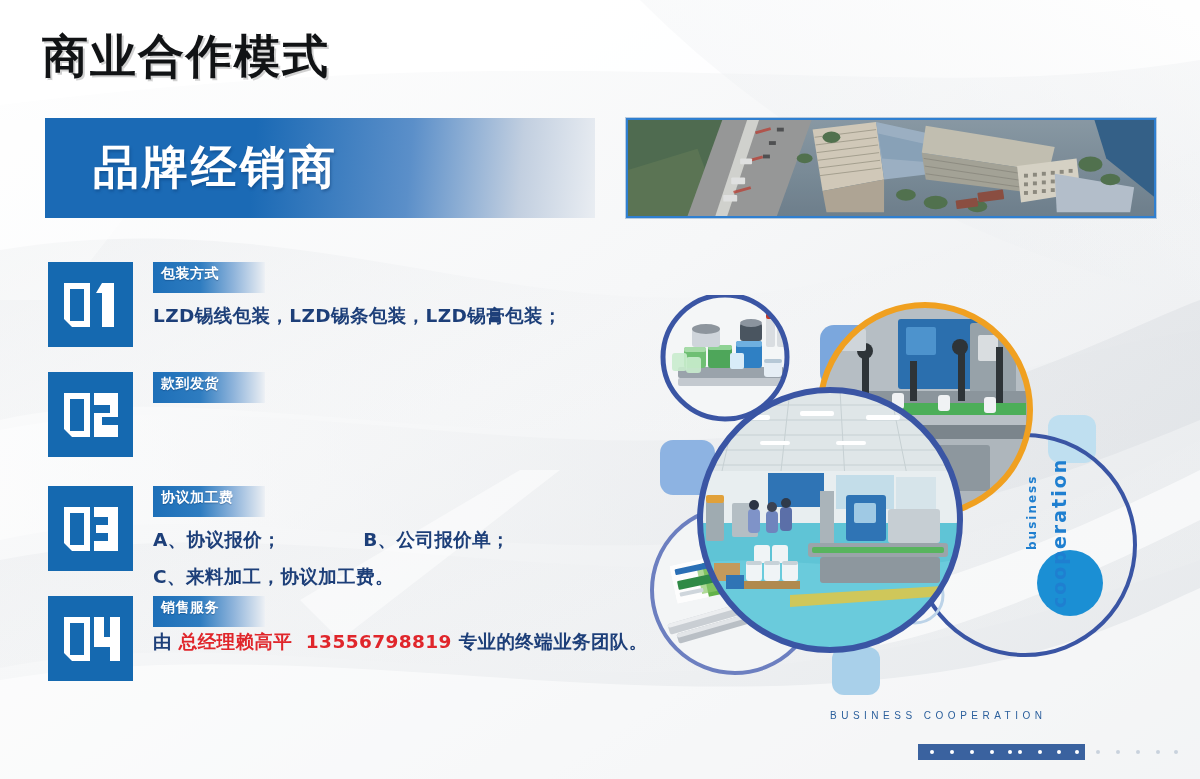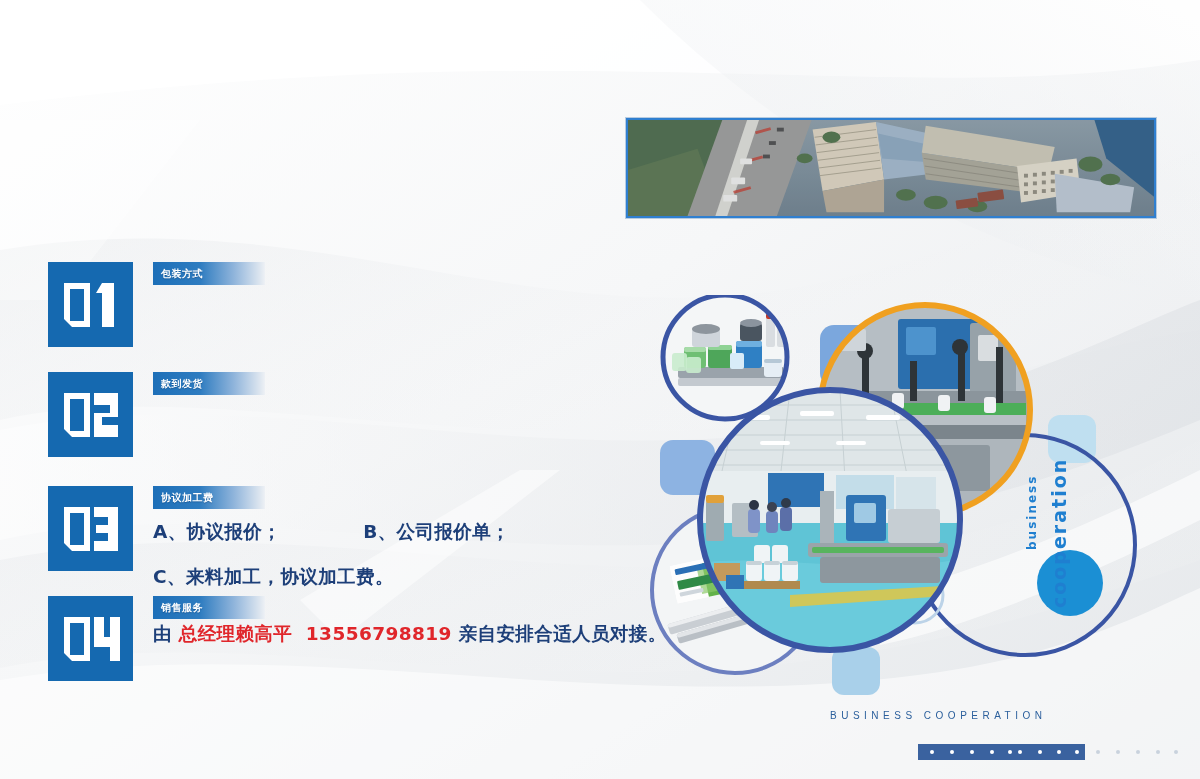--- a/index.html
+++ b/index.html
@@ -52,24 +52,24 @@
   .num-box {
     position: absolute; left: 0; top: 0;
     width: 85px; height: 85px;
     background: #1569b0;
     display: flex; align-items: center; justify-content: center;
   }
   .num-box svg { display:block; }
   .item-body { position: absolute; left: 105px; top: 0; }
   .tag {
     display: inline-block;
-    height: 23px; line-height: 23px;
+    height: 31px; line-height: 23px;
     padding: 0 10px 0 8px;
     min-width: 112px;
-    color: #fff; font-size: 10px; font-weight: 700; letter-spacing: .5px;
+    color: #fff; font-size: 14px; font-weight: 700; letter-spacing: .5px;
     background: linear-gradient(90deg,#1d6fb8 0%,#2e7cc0 42%,#8fb4db 72%,#dfe7f0 96%,#eef1f5 100%);
     font-family: "DejaVu Sans","Liberation Sans",sans-serif;
     text-shadow: 0 1px 1px rgba(0,40,90,.35);
   }
   .body-text {
     margin-top: 8px;
     font-size: 18.5px; font-weight: 700; line-height: 30px;
     color: #1d3f79; letter-spacing: .4px;
     font-family: "DejaVu Sans","Liberation Sans",sans-serif;
     white-space: pre;
@@ -137,21 +137,25 @@
     <path d="M1200,0 L1200,300 C950,250 760,120 640,0 Z" fill="url(#sw3)" opacity=".5"></path>
     <path d="M0,250 C300,200 520,330 780,290 C980,258 1100,180 1200,150 L1200,330 C1050,350 900,420 700,430 C420,445 180,380 0,420 Z" fill="url(#sw2)" opacity=".45"></path>
     <path d="M0,430 C250,380 520,470 800,430 C1000,400 1120,330 1200,300 L1200,420 C1080,470 900,540 650,545 C400,550 180,500 0,540 Z" fill="url(#sw1)" opacity=".5"></path>
     <path d="M0,560 C280,505 560,600 860,555 C1040,528 1140,470 1200,440 L1200,560 C1060,610 880,670 640,672 C400,674 190,630 0,668 Z" fill="url(#sw2)" opacity=".4"></path>
     <path d="M0,680 C300,630 620,720 940,672 C1080,650 1150,610 1200,588 L1200,779 L0,779 Z" fill="#ffffff" opacity=".55"></path>
     <path d="M0,120 L200,120 L60,300 L0,300 Z" fill="#ffffff" opacity=".35"></path>
     <path d="M860,600 C980,575 1120,510 1200,470 L1200,520 C1110,565 980,625 880,645 Z" fill="#ffffff" opacity=".6"></path>
     <path d="M300,600 L520,470 L560,470 L340,640 Z" fill="#ffffff" opacity=".5"></path>
   </svg>
 
-
+  <div class="main-title">商业合作模式</div>
+
+  <div class="brand-banner">
+    <div class="brand-banner-text">品牌经销商</div>
+  </div>
 
   <div class="hero-photo">
     <svg viewBox="0 0 530 100" preserveAspectRatio="none">
       <defs>
         <linearGradient id="sky" x1="0" y1="0" x2="0" y2="1">
           <stop offset="0%" stop-color="#8a9aa4"></stop>
             <stop offset="100%" stop-color="#6d7f8b"></stop>
         </linearGradient>
       </defs>
       <rect width="530" height="100" fill="url(#sky)"></rect>
@@ -241,20 +245,21 @@
   <div class="item" style="top:262px">
     <div class="num-box">
       <svg width="62" height="52" viewBox="0 0 62 52">
         <path d="M4,4 H30 V48 H4 Z M10,10 V42 H24 V10 Z" fill="#fff" fill-rule="evenodd"></path>
         <path d="M4,40 L12,48 H4 Z" fill="#1569b0"></path>
         <path d="M42,4 H54 V48 H42 V14 H36 L42,4 Z" fill="#fff"></path>
       </svg>
     </div>
     <div class="item-body">
       <span class="tag">包装方式</span>
+      <div class="body-text">LZD锡线包装，LZD锡条包装，LZD锡膏包装；</div>
     </div>
   </div>
 
   <div class="item" style="top:372px">
     <div class="num-box">
       <svg width="62" height="52" viewBox="0 0 62 52">
         <path d="M4,4 H30 V48 H4 Z M10,10 V42 H24 V10 Z" fill="#fff" fill-rule="evenodd"></path>
         <path d="M4,40 L12,48 H4 Z" fill="#1569b0"></path>
         <path d="M34,4 H58 V28 H42 V36 H58 V48 H34 V24 H50 V16 H34 Z" fill="#fff"></path>
       </svg>
@@ -268,35 +273,35 @@
     <div class="num-box">
       <svg width="62" height="52" viewBox="0 0 62 52">
         <path d="M4,4 H30 V48 H4 Z M10,10 V42 H24 V10 Z" fill="#fff" fill-rule="evenodd"></path>
         <path d="M4,40 L12,48 H4 Z" fill="#1569b0"></path>
         <path d="M34,4 H58 V48 H34 V38 H48 V30 H36 V22 H48 V14 H34 Z" fill="#fff"></path>
       </svg>
     </div>
     <div class="item-body">
       <span class="tag">协议加工费</span>
       <div class="body-text">A、协议报价；            B、公司报价单；</div>
-      <div class="body-text" style="margin-top:15px">C、来料加工，协议加工费。</div>
+      <div class="body-text" style="margin-top:7px">C、来料加工，协议加工费。</div>
     </div>
   </div>
 
   <div class="item" style="top:596px">
     <div class="num-box">
       <svg width="62" height="52" viewBox="0 0 62 52">
         <path d="M4,4 H30 V48 H4 Z M10,10 V42 H24 V10 Z" fill="#fff" fill-rule="evenodd"></path>
         <path d="M4,40 L12,48 H4 Z" fill="#1569b0"></path>
         <path d="M34,4 H44 V24 H50 V4 H60 V48 H50 V34 H34 Z" fill="#fff"></path>
       </svg>
     </div>
     <div class="item-body">
       <span class="tag">销售服务</span>
-      <div class="body-text" style="margin-top:0"><span>由 </span><span class="red">总经理赖高平  13556798819</span><span> 亲自安排合适人员对接。</span></div>
+      <div class="body-text" style="margin-top:0"><span>由 </span><span class="red">总经理赖高平  13556798819</span><span> 专业的终端业务团队。</span></div>
     </div>
   </div>
 
   <div class="collage">
     <svg width="560" height="430" viewBox="0 0 560 430">
       <defs>
         <clipPath id="cTop">
             <circle cx="85" cy="62" r="62"></circle>
           </clipPath>
         <clipPath id="cLine">

